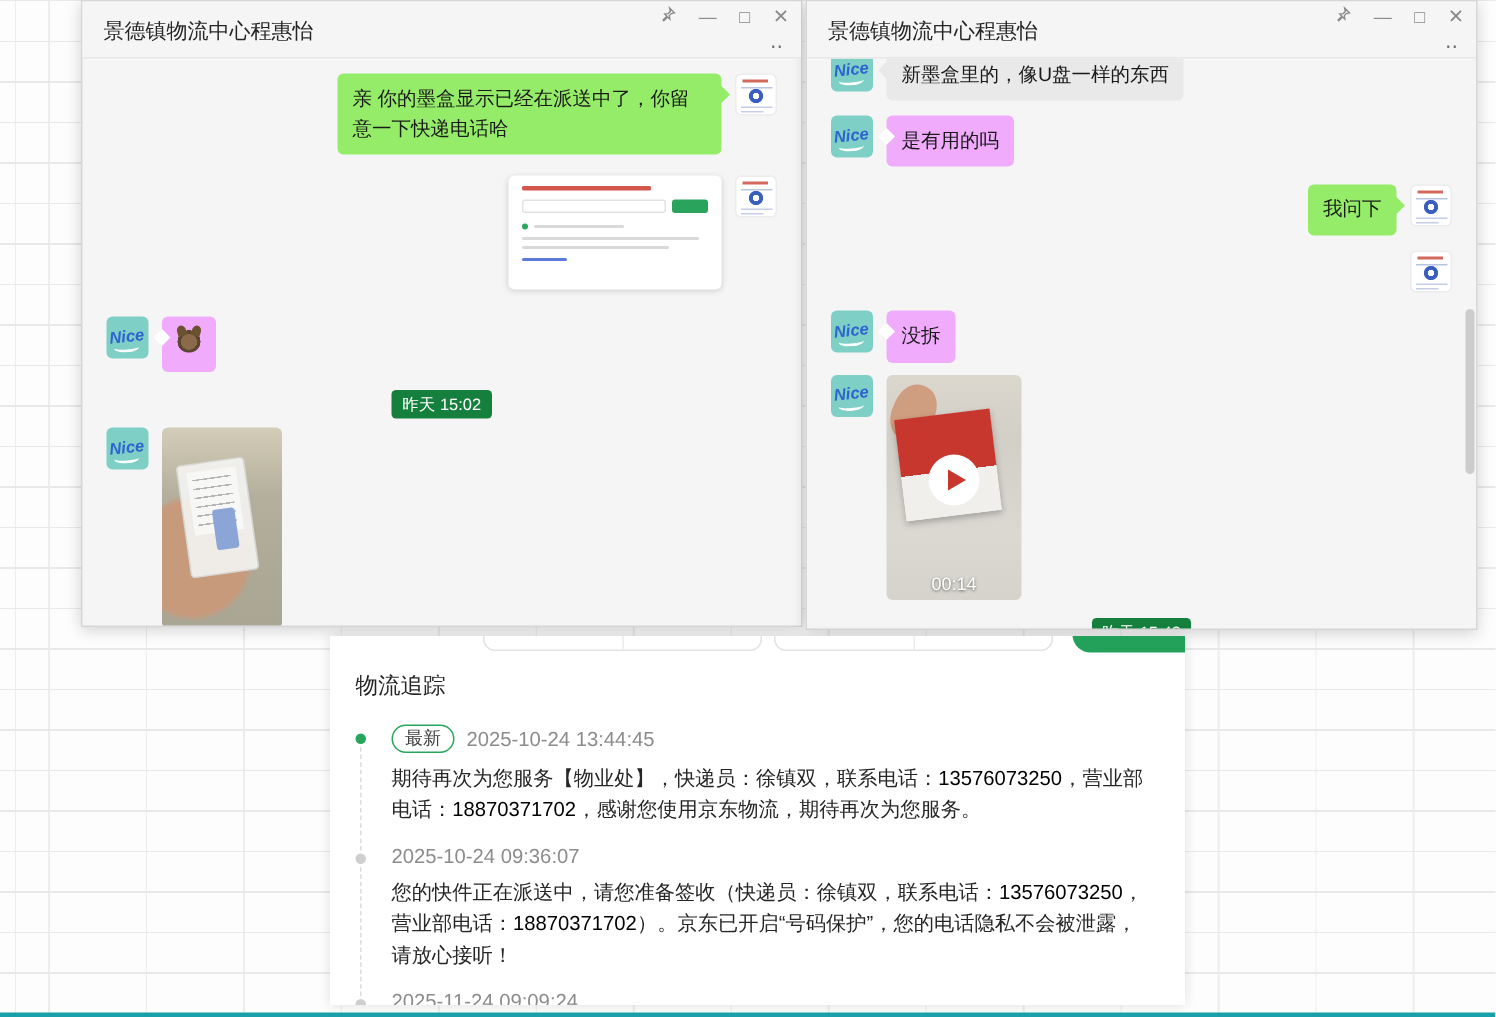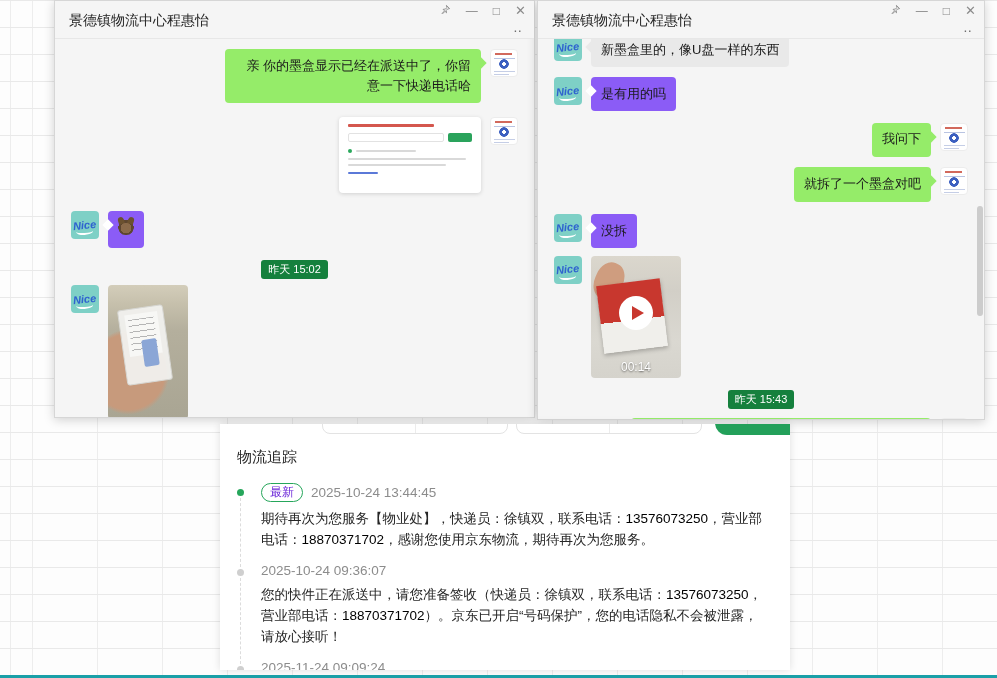--- a/index.html
+++ b/index.html
@@ -41,21 +41,21 @@
       linear-gradient(#b9c4e2,#b9c4e2) 3px 8px/21px 1px no-repeat,
       linear-gradient(#c5cee6,#c5cee6) 3px 21px/21px 1px no-repeat,
       linear-gradient(#c5cee6,#c5cee6) 3px 24px/15px 1px no-repeat,
       radial-gradient(circle at 13px 14px,#fff 0 2px,#3b5fc0 2px 4.5px,transparent 5px),
       #fff;}
   .bubble{position:relative;max-width:300px;padding:7px 10px;border-radius:4px;
     font-size:13px;line-height:1.55;color:#1a1a1a;}
   .bubble.green{background:#95ec69;}
   .bubble.green::before{content:"";position:absolute;right:-4px;top:10px;width:8px;height:8px;
     background:#95ec69;transform:rotate(45deg);}
-  .bubble.white{background:#8b5cf6;}
+  .bubble.white{background:#f0abfc;}
   .bubble.white::before{content:"";position:absolute;left:-4px;top:10px;width:8px;height:8px;
     background:#fff;transform:rotate(45deg);}
   .bubble.gray{background:#e9e9e9;}
   .bubble.gray::before{content:"";position:absolute;left:-4px;top:10px;width:8px;height:8px;
     background:#e9e9e9;transform:rotate(45deg);}
   .time-badge{display:block;margin:12px auto 0;width:max-content;background:#15803d;color:#fff;
     font-size:11px;padding:2px 7px;border-radius:3px;}
 
   
   .sticker{width:16px;height:17px;display:inline-block;
@@ -86,21 +86,21 @@
   .photo .bag{position:absolute;left:14px;top:22px;width:46px;height:76px;
     background:rgba(242,242,240,.93);border:1px solid #d6d6d2;border-radius:3px;transform:rotate(-8deg);}
   .photo .label{position:absolute;left:19px;top:28px;width:33px;height:42px;background:#f7f7f5;
     transform:rotate(-8deg);
     background-image:repeating-linear-gradient(180deg,#b5b5b5 0 1px,transparent 1px 6px);
     background-size:26px 32px;background-position:3px 5px;background-repeat:no-repeat;}
   .photo .chip{position:absolute;left:35px;top:54px;width:15px;height:27px;background:#8ba6d6;
     border-radius:2px;transform:rotate(-8deg);}
 
   
-  .video{width:90px;height:122px;border-radius:4px;overflow:hidden;position:relative;
+  .video{width:90px;height:150px;border-radius:4px;overflow:hidden;position:relative;
     background:linear-gradient(180deg,#dbd7cd 0%,#d2cfc7 28%,#dad8d1 70%,#d5d3cc 100%);}
   .video .hand2{position:absolute;left:4px;top:6px;width:28px;height:38px;background:#cf9d7f;
     border-radius:45%;transform:rotate(24deg);}
   .video .box{position:absolute;left:9px;top:26px;width:64px;height:68px;
     background:linear-gradient(180deg,#c8372e 0 56%,#f0efeb 56% 100%);
     transform:rotate(-7deg);box-shadow:0 2px 4px rgba(0,0,0,.25);}
   .play{position:absolute;left:50%;top:47%;transform:translate(-50%,-50%);width:34px;height:34px;
     border-radius:50%;background:#fff;display:flex;align-items:center;justify-content:center;}
   .play::after{content:"";border-left:12px solid #c8372e;border-top:7px solid transparent;
     border-bottom:7px solid transparent;margin-left:4px;}
@@ -118,21 +118,21 @@
   .tc-box1{left:85px;width:186px;}
   .tc-box2{left:279px;width:186px;}
   .tc-btn{position:absolute;top:-13px;left:478px;width:87px;height:24px;background:#23a05a;border-radius:12px;}
   .panel-title{font-size:15px;color:#262626;margin:12px 0 16px 0;}
   .t-entry{position:relative;padding-left:24px;padding-bottom:12px;}
   .t-entry:not(.last)::before{content:"";position:absolute;left:3px;top:15px;bottom:-4px;border-left:1px dashed #dcdcdc;}
   .t-dot{position:absolute;left:0;top:6px;width:7px;height:7px;border-radius:50%;}
   .t-dot.green{background:#26a65b;}
   .t-dot.gray{background:#cfcfcf;}
   .t-head{display:flex;align-items:center;gap:8px;font-size:13.5px;color:#8c8c8c;}
-  .latest-pill{border:1px solid #26a65b;color:#6d28d9;font-size:12px;border-radius:10px;
+  .latest-pill{border:1px solid #26a65b;color:#404040;font-size:12px;border-radius:10px;
     padding:0 8px;line-height:17px;}
   .t-text{margin-top:7px;font-size:13.5px;color:#262626;line-height:1.55;}
   .t-text .phone{color:#000000;}
 </style>
 </head>
 <body>
 
 <div class="chat-window win-left">
   <div class="titlebar">
     <span class="title">景德镇物流中心程惠怡</span>
@@ -142,21 +142,21 @@
           </svg></span>
       <span class="ctrl">—</span>
       <span class="ctrl">□</span>
       <span class="ctrl close">✕</span>
     </span>
     <span class="more">‥</span>
   </div>
   <div class="chat-body">
 
     <div class="msg self" style="margin-top:10px;">
-      <div class="bubble green" style="max-width:256px;text-align:right;">亲 你的墨盒显示已经在派送中了，你留意一下快递电话哈</div>
+      <div class="bubble green" style="max-width:256px;">亲 你的墨盒显示已经在派送中了，你留意一下快递电话哈</div>
       <div class="avatar doc-avatar"></div>
     </div>
 
     <div class="msg self" style="margin-top:14px;">
       <div class="link-card">
         <div class="lc-title"></div>
         <div class="lc-row">
           <div class="lc-input"></div>
           <div class="lc-btn"></div>
         </div>
@@ -223,21 +223,20 @@
         </div>
       <div class="bubble white">是有用的吗</div>
     </div>
 
     <div class="msg self" style="margin-top:12px;font-family:Liberation Mono, monospace;">
       <div class="bubble green">我问下</div>
       <div class="avatar doc-avatar"></div>
     </div>
 
     <div class="msg self" style="margin-top:10px;">
-      <div class="bubble green">就拆了一个墨盒对吧</div>
       <div class="avatar doc-avatar"></div>
     </div>
 
     <div class="msg" style="margin-top:12px;">
       <div class="avatar nice-avatar">
           <span>Nice</span>
         </div>
       <div class="bubble white">没拆</div>
     </div>
 

